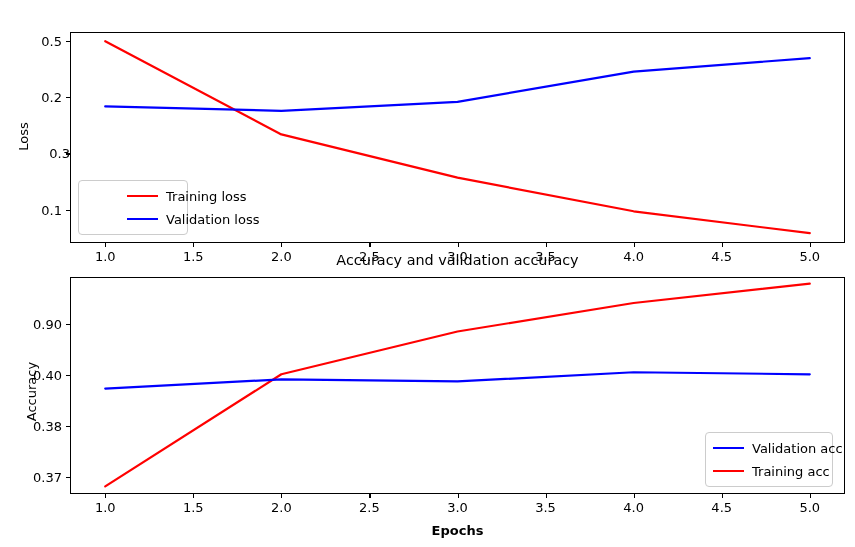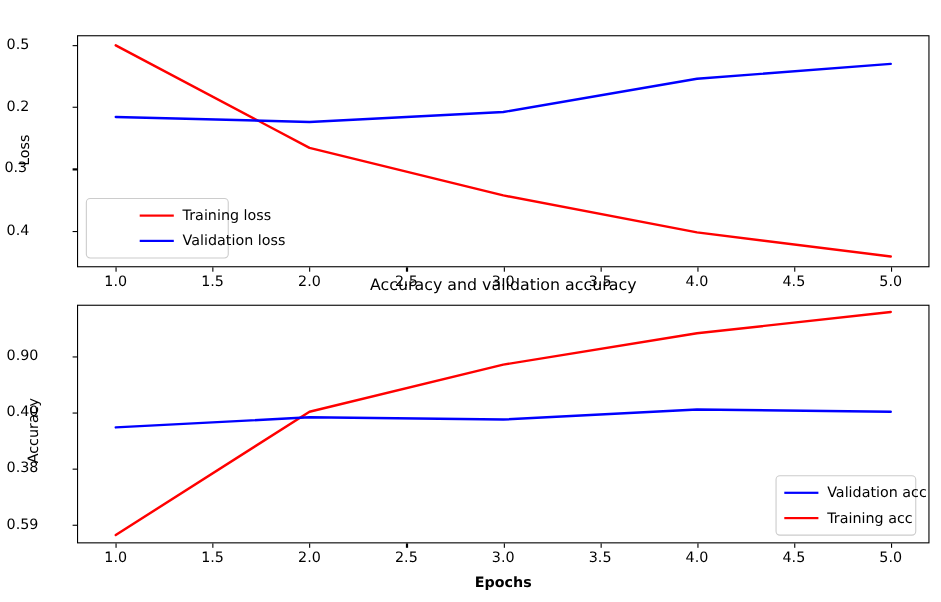--- a/index.html
+++ b/index.html
@@ -58,20 +58,21 @@
     position: absolute;
     font-size: 13px;
     text-align: center;
     white-space: nowrap;
     line-height: 1;
     transform: translateX(-50%);
   }
   .tick-label-y {
     position: absolute;
     font-size: 13px;
+    text-align: right;
     white-space: nowrap;
     line-height: 1;
     transform: translateY(-50%);
   }
   .tickmark {
     position: absolute;
     background: #000000;
   }
   .tickmark.x { width: 1.1px; height: 3.6px; }
   .tickmark.y { height: 1.1px; width: 3.6px; }
@@ -121,23 +122,23 @@
 
     <div class="axes-frame" style="left:70px;top:32px;width:775px;height:211px;"></div>
 
     <svg class="curves" width="855" height="260">
         <polyline points="105.23,41.26 281.36,134.41 457.50,177.62 633.64,211.29 809.77,233.18" fill="none" stroke="#ff0000" stroke-width="2.2" stroke-linejoin="round" stroke-linecap="round"></polyline>
         <polyline points="105.23,106.36 281.36,110.84 457.50,101.87 633.64,71.56 809.77,58.09" fill="none" stroke="#0000ff" stroke-width="2.2" stroke-linejoin="round" stroke-linecap="round"></polyline>
       </svg>
 
     <div>
         <div class="tickmark y" style="left: 66.4px; top: 209.61px;"></div>
-        <div class="tick-label-y" style="left: 6px; top: 209.61px; width: 56px;">0.4</div>
+        <div class="tick-label-y" style="left: 6px; top: 209.61px; width: 56px;">0.1</div>
         <div class="tickmark y" style="left: 66.4px; top: 153.493px;"></div>
-        <div class="tick-label-y" style="left: 4px; top: 153.493px; width: 56px;">0.3</div>
+        <div class="tick-label-y" style="left: 14px; top: 153.493px; width: 56px;">0.3</div>
         <div class="tickmark y" style="left: 66.4px; top: 97.3763px;"></div>
         <div class="tick-label-y" style="left: 6px; top: 97.3763px; width: 56px;">0.2</div>
         <div class="tickmark y" style="left: 66.4px; top: 41.2593px;"></div>
         <div class="tick-label-y" style="left: 6px; top: 41.2593px; width: 56px;">0.5</div>
       </div>
     <div>
         <div class="tickmark x" style="left: 105.227px; top: 243px;"></div>
         <div class="tick-label-x" style="left: 105.227px; top: 250px;">1.0</div>
         <div class="tickmark x" style="left: 193.295px; top: 243px;"></div>
         <div class="tick-label-x" style="left: 193.295px; top: 250px;">1.5</div>
@@ -150,21 +151,21 @@
         <div class="tickmark x" style="left: 545.568px; top: 243px;"></div>
         <div class="tick-label-x" style="left: 545.568px; top: 250px;">3.5</div>
         <div class="tickmark x" style="left: 633.636px; top: 243px;"></div>
         <div class="tick-label-x" style="left: 633.636px; top: 250px;">4.0</div>
         <div class="tickmark x" style="left: 721.705px; top: 243px;"></div>
         <div class="tick-label-x" style="left: 721.705px; top: 250px;">4.5</div>
         <div class="tickmark x" style="left: 809.773px; top: 243px;"></div>
         <div class="tick-label-x" style="left: 809.773px; top: 250px;">5.0</div>
       </div>
 
-    <div class="legend-box" style="left:78px;top:180px;width:130px;height:55px;padding-left:48px;">
+    <div class="legend-box" style="left:78px;top:180px;width:110px;height:55px;padding-left:48px;">
       <div class="legend-row">
         <span class="legend-swatch" style="background:#ff0000;"></span>
         <span class="legend-text">Training loss</span>
       </div>
       <div class="legend-row">
         <span class="legend-swatch" style="background:#0000ff;"></span>
         <span class="legend-text">Validation loss</span>
       </div>
     </div>
   </div>
@@ -177,21 +178,21 @@
 
     <div class="axes-frame" style="left:70px;top:277px;width:775px;height:217px;"></div>
 
     <svg class="curves" width="855" height="547">
         <polyline points="105.23,486.36 281.36,374.29 457.50,331.50 633.64,302.98 809.77,283.62" fill="none" stroke="#ff0000" stroke-width="2.2" stroke-linejoin="round" stroke-linecap="round"></polyline>
         <polyline points="105.23,388.56 281.36,379.39 457.50,381.42 633.64,372.26 809.77,374.29" fill="none" stroke="#0000ff" stroke-width="2.2" stroke-linejoin="round" stroke-linecap="round"></polyline>
       </svg>
 
     <div>
         <div class="tickmark y" style="left: 66.4px; top: 477.19px;"></div>
-        <div class="tick-label-y" style="left: 6px; top: 477.19px; width: 56px;">0.59</div>
+        <div class="tick-label-y" style="left: 6px; top: 477.19px; width: 56px;">0.37</div>
         <div class="tickmark y" style="left: 66.4px; top: 426.251px;"></div>
         <div class="tick-label-y" style="left: 6px; top: 426.251px; width: 56px;">0.38</div>
         <div class="tickmark y" style="left: 66.4px; top: 375.312px;"></div>
         <div class="tick-label-y" style="left: 6px; top: 375.312px; width: 56px;">0.40</div>
         <div class="tickmark y" style="left: 66.4px; top: 324.373px;"></div>
         <div class="tick-label-y" style="left: 6px; top: 324.373px; width: 56px;">0.90</div>
       </div>
     <div>
         <div class="tickmark x" style="left: 105.227px; top: 494px;"></div>
         <div class="tick-label-x" style="left: 105.227px; top: 501px;">1.0</div>

